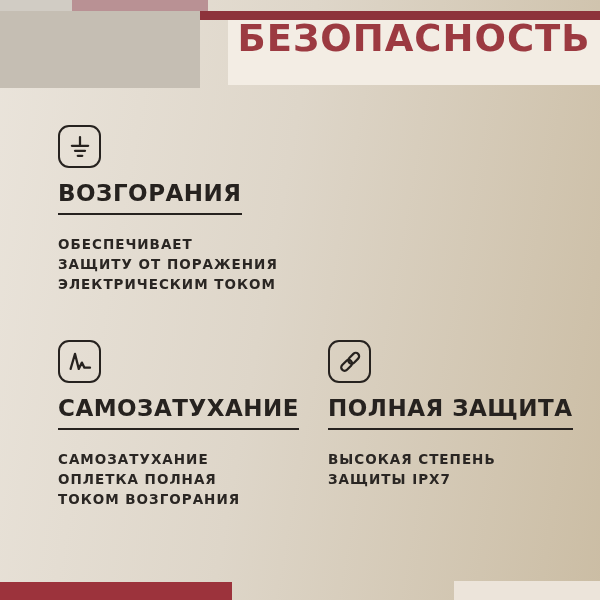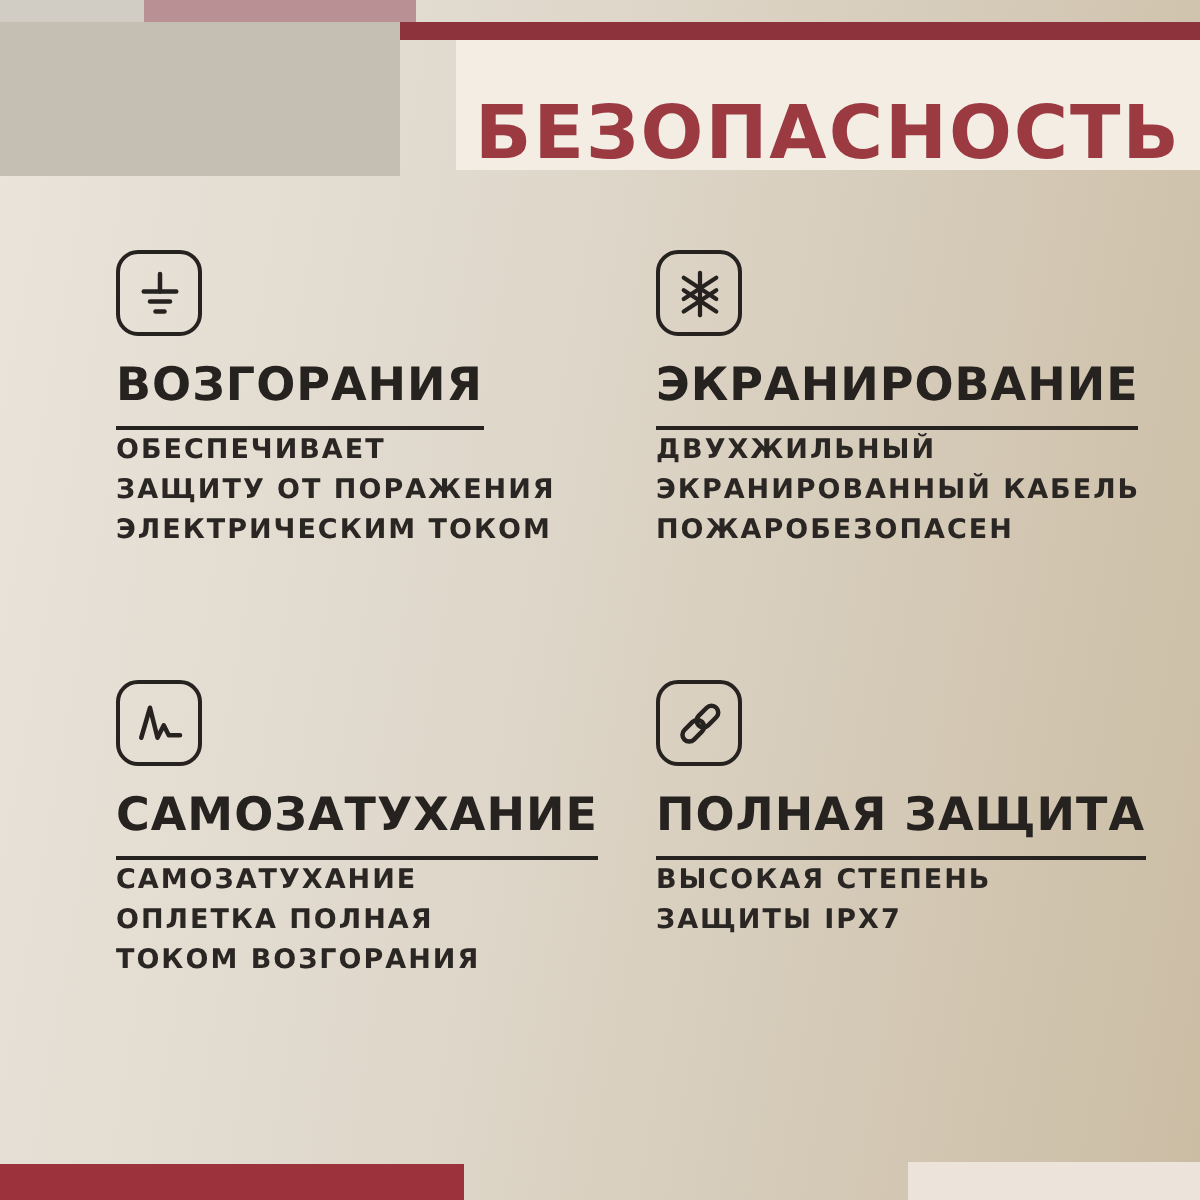--- a/index.html
+++ b/index.html
@@ -11,21 +11,21 @@
     font-family:"DejaVu Sans","Liberation Sans",sans-serif;
   }
   
   .strip-gray-top{position:absolute;left:0;top:0;width:72px;height:11px;background:#d1ccc4;}
   .strip-pink{position:absolute;left:72px;top:0;width:136px;height:11px;background:#b99194;}
   .bar-red-top{position:absolute;left:72px;top:11px;width:528px;height:9px;background:#8d333b;}
   .block-gray{position:absolute;left:0;top:11px;width:200px;height:77px;background:#c5beb3;}
   
   .header-box{
     position:absolute;left:228px;top:20px;width:372px;height:65px;
-    background:#f3ede4;display:flex;align-items:flex-end;justify-content:center;
+    background:#f3ede4;display:flex;align-items:flex-start;justify-content:center;
   }
   .header-title{
     color:#9c3a41;font-size:37px;font-weight:bold;letter-spacing:1px;line-height:1;
     white-space:nowrap;
   }
   
   .feature{position:absolute;width:250px;color:#26221f;}
   .f1{left:58px;top:125px;}
   .f2{left:328px;top:125px;}
   .f3{left:58px;top:340px;}
@@ -37,20 +37,21 @@
     margin-bottom:14px;
   }
   .icon-box svg{display:block;}
   .feature-title{
     display:inline-block;
     font-size:23px;font-weight:bold;letter-spacing:.5px;line-height:22px;
     padding-bottom:9px;border-bottom:2px solid #26221f;
     white-space:nowrap;
   }
   .feature-text{
+    margin-top:19px;
     font-size:13.5px;font-weight:bold;letter-spacing:1px;line-height:20px;
     color:#2a2623;white-space:nowrap;
   }
   
   .block-red-bottom{position:absolute;left:0;top:582px;width:232px;height:18px;background:#9c333c;}
   .block-cream-bottom{position:absolute;left:454px;top:581px;width:146px;height:19px;background:#ece4da;}
 </style>
 </head>
 <body>
 
@@ -75,37 +76,20 @@
       </svg>
     </div>
     <div><span class="feature-title">ВОЗГОРАНИЯ</span></div>
     <div class="feature-text">
         <div>ОБЕСПЕЧИВАЕТ</div>
         <div>ЗАЩИТУ ОТ ПОРАЖЕНИЯ</div>
         <div>ЭЛЕКТРИЧЕСКИМ ТОКОМ</div>
       </div>
   </div>
 
-  <div class="feature f2">
-    <div class="icon-box">
-      <svg width="30" height="30" viewBox="0 0 24 24" fill="none" stroke="#26221f" stroke-width="1.7" stroke-linecap="round">
-        <path d="M12 3.5 V20.5"></path>
-        <path d="M5.5 5.5 L18.5 14"></path>
-          <path d="M18.5 5.5 L5.5 14"></path>
-        <path d="M5.5 10.5 L18.5 19"></path>
-          <path d="M18.5 10.5 L5.5 19"></path>
-      </svg>
-    </div>
-    <div><span class="feature-title">ЭКРАНИРОВАНИЕ</span></div>
-    <div class="feature-text">
-        <div>ДВУХЖИЛЬНЫЙ</div>
-        <div>ЭКРАНИРОВАННЫЙ КАБЕЛЬ</div>
-        <div>ПОЖАРОБЕЗОПАСЕН</div>
-      </div>
-  </div>
 
   <div class="feature f3">
     <div class="icon-box">
       <svg width="30" height="30" viewBox="0 0 24 24" fill="none" stroke="#26221f" stroke-width="1.8" stroke-linecap="round" stroke-linejoin="round">
         <path d="M4.5 17.5 L8 5.5 L11 17.5 L13.5 12.5 L15.5 16.5 H20"></path>
       </svg>
     </div>
     <div><span class="feature-title">САМОЗАТУХАНИЕ</span></div>
     <div class="feature-text">
         <div>САМОЗАТУХАНИЕ</div>

